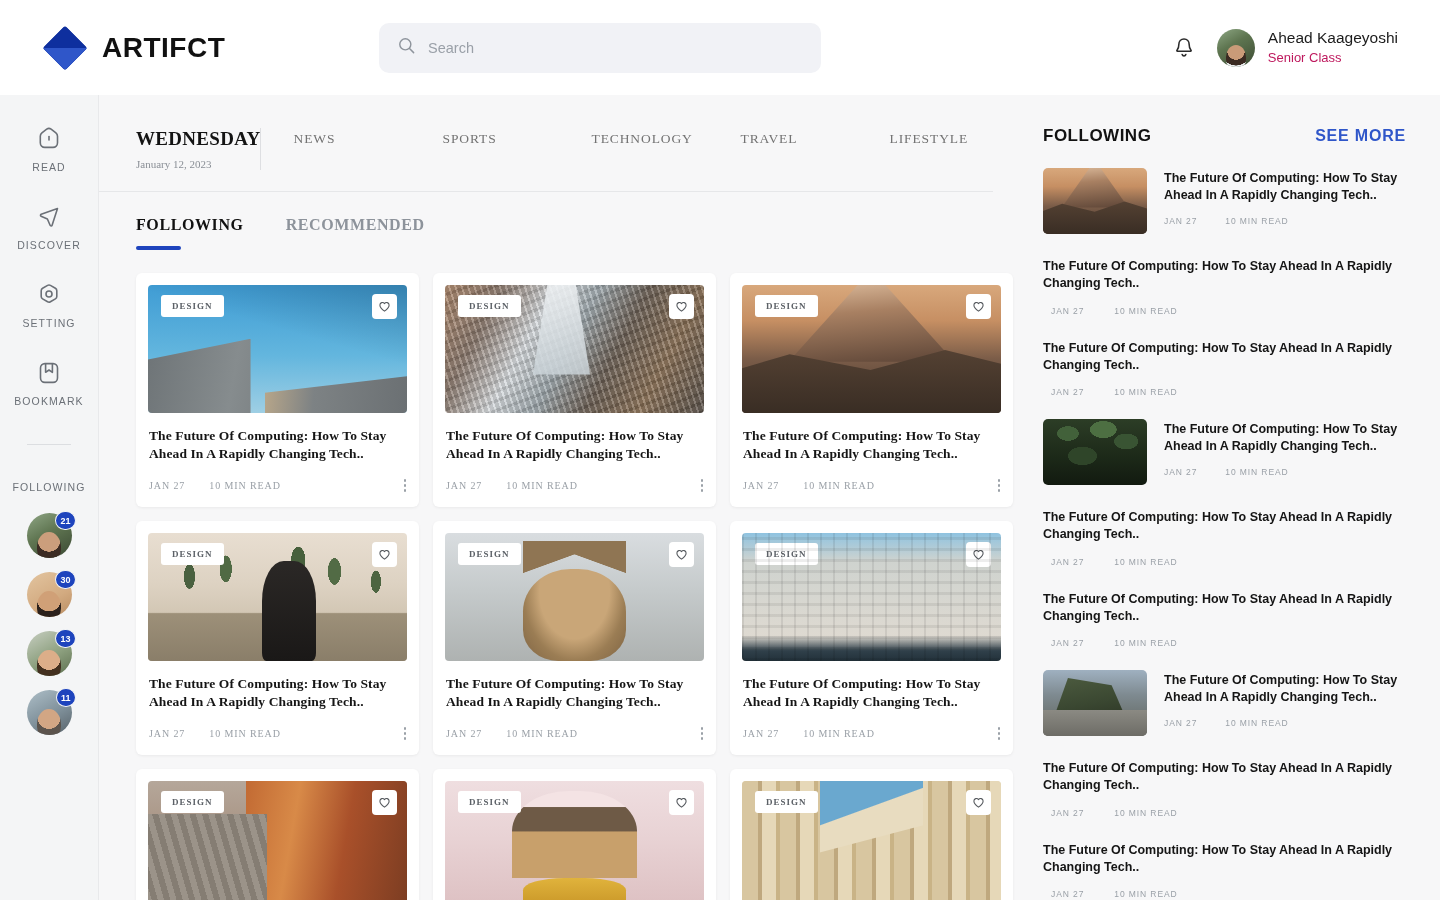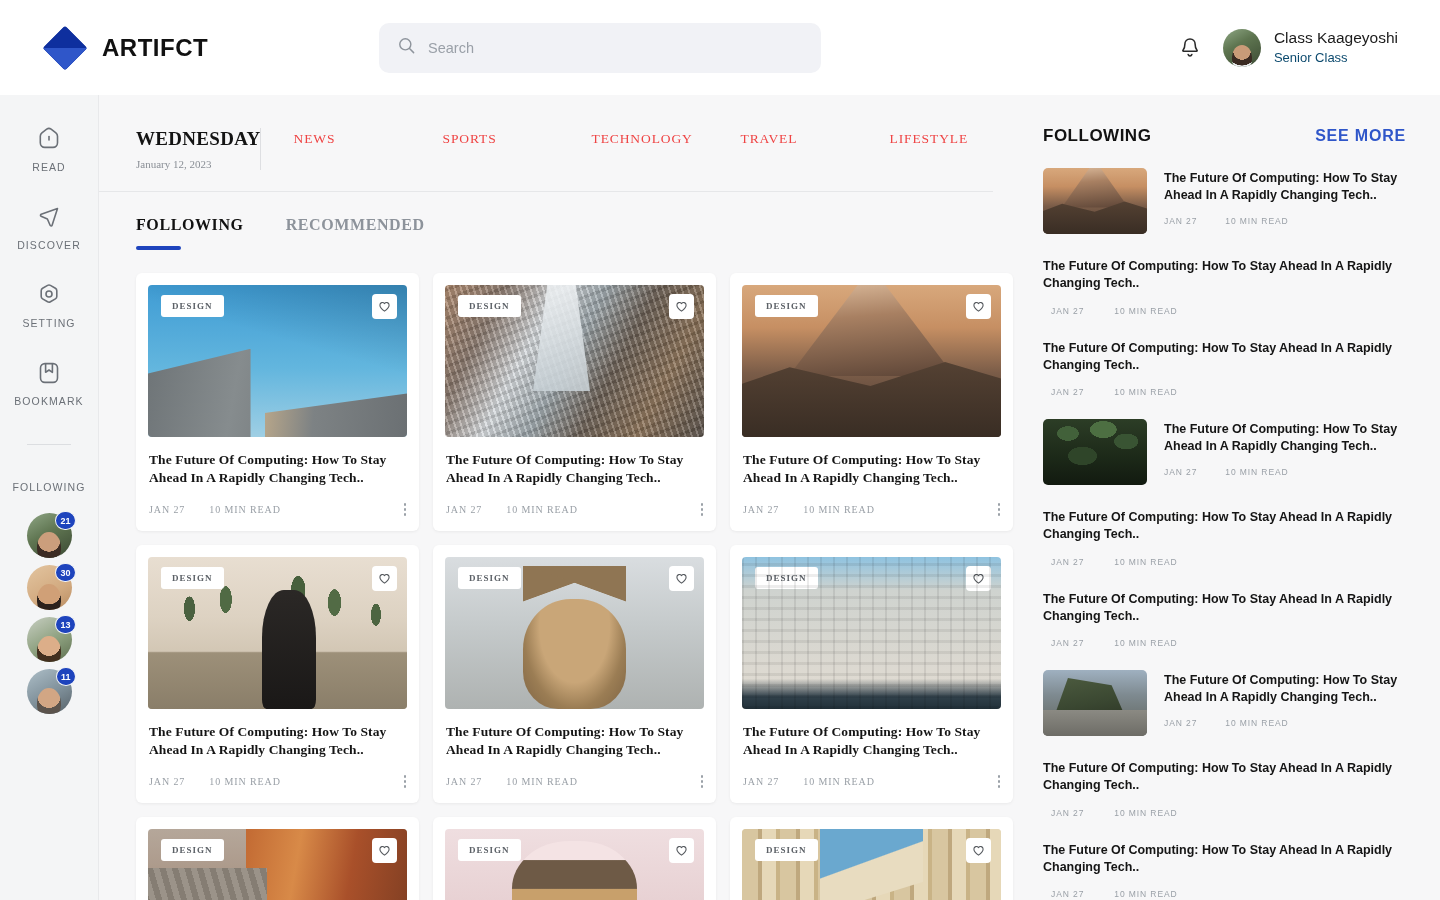--- a/index.html
+++ b/index.html
@@ -22,21 +22,21 @@
   .logo-mark { width:46px; height:46px; position:relative; }
   .logo-mark .d1, .logo-mark .d2 {
     position:absolute; width:32px; height:32px; top:7px; left:7px;
     transform:rotate(45deg); border-radius:3px;
   }
   .logo-mark .d1 { background:#0e2f9e; clip-path:polygon(0 0,100% 0,100% 100%,0 100%); }
   .logo-mark .d2 {
     background:#2f56c9;
     clip-path:polygon(100% 0, 100% 100%, 0 100%);
   }
-  .brand-name { font-size:24px; font-weight:bold; letter-spacing:.5px; color:#111; }
+  .brand-name { font-size:28px; font-weight:bold; letter-spacing:.5px; color:#111; }
 
   .searchbox {
     width:442px; height:50px; background:#f1f2f6; border-radius:10px;
     display:flex; align-items:center; gap:12px; padding:0 18px;
     margin-left:39px;
   }
   .searchbox input {
     border:none; background:transparent; outline:none;
     font-family:"Liberation Sans", sans-serif; font-size:14.5px; color:#4c1d95;
     width:100%;
@@ -61,38 +61,38 @@
     background:linear-gradient(150deg,#8fa885 0%,#5e7550 40%,#3b4a33 100%);
     position:relative; overflow:hidden; flex:none;
   }
   .avatar-lg::after {
     content:""; position:absolute; left:50%; top:44%;
     width:20px; height:24px; transform:translateX(-50%);
     background:radial-gradient(circle at 50% 25%, #c99b78 0 42%, #3a2a22 43% 70%, #eceff1 71% 100%);
     border-radius:50% 50% 40% 40%;
   }
   .user-name { font-size:15.5px; color:#1c1c1c; line-height:1.35; }
-  .user-role { font-size:13px; color:#0c4a6e; line-height:1.35; }
+  .user-role { font-size:13px; color:#be185d; line-height:1.35; }
 
   
   .rail {
     position:absolute; top:95px; left:0; width:99px; height:805px;
     background:#f4f5f6; border-right:1px solid #e8e9eb;
     padding-top:31px;
     display:flex; flex-direction:column; align-items:center;
   }
   .rail-item {
     width:99px; display:flex; flex-direction:column; align-items:center;
     gap:9px; margin-bottom:31px; cursor:pointer;
   }
   .rail-item .ic { width:26px; height:26px; display:block; }
   .rail-label { font-size:10.5px; letter-spacing:1.1px; color:#6b7077; font-weight:500; }
   .rail-divider { width:44px; height:1px; background:#dcdee1; margin:6px 0 36px; }
   .rail-following-label { font-size:10.5px; letter-spacing:1.1px; color:#6b7077; font-weight:500; margin-bottom:20px; }
-  .rail-avatars { display:flex; flex-direction:column; gap:7px; align-items:flex-end; }
+  .rail-avatars { display:flex; flex-direction:column; gap:14px; align-items:flex-end; }
   .rail-av-wrap { position:relative; width:45px; height:45px; cursor:pointer; }
   .rail-av {
     width:45px; height:45px; border-radius:50%; overflow:hidden; position:relative;
   }
   .rail-av .face {
     position:absolute; left:50%; top:42%; transform:translateX(-50%);
     width:24px; height:30px; border-radius:50% 50% 42% 42%;
   }
   .badge {
     position:absolute; right:-4px; top:-2px;
@@ -111,21 +111,21 @@
   .date-nav {
     display:flex; align-items:flex-start;
     padding:29px 0 0 37px;
     border-bottom:1px solid #e6e7e9; margin-right:23px; padding-bottom:21px;
   }
   .date-block { width:145px; border-right:1px solid #dedfe2; }
   .date-day { font-size:19px; font-weight:bold; letter-spacing:.3px; color:#141414; }
   .date-full { font-size:11px; color:#8a8f96; margin-top:8px; }
   .cat-nav { display:flex; align-items:center; flex:1; padding-left:32px; padding-top:3px; }
   .cat-item {
-    font-size:13.5px; letter-spacing:.9px; color:#ef4444; cursor:pointer;
+    font-size:13.5px; letter-spacing:.9px; color:#737373; cursor:pointer;
     width:149px; flex:none;
   }
 
   .tabs { display:flex; gap:42px; padding:24px 0 0 37px; }
   .tab { cursor:pointer; }
   .tab-label { font-size:16px; font-weight:bold; letter-spacing:.6px; color:#8d939b; }
   .tab.active .tab-label { color:#111; }
   .tab-underline { height:4px; width:45px; border-radius:3px; background:transparent; margin-top:12px; }
   .tab.active .tab-underline { background:#1e44bd; }
 
@@ -133,21 +133,21 @@
     display:grid; grid-template-columns:repeat(3, 283px);
     gap:14px; padding:23px 0 0 137px;
     margin-left:-100px;
   }
   .card {
     background:#fff; border-radius:6px; overflow:hidden;
     box-shadow:0 1px 3px rgba(0,0,0,.06);
     padding:12px 12px 0;
   }
   .card-media {
-    position:relative; height:152px; border-radius:4px; overflow:hidden;padding-left:48px;
+    position:relative; height:128px; border-radius:4px; overflow:hidden;padding-left:48px;
   }
   .pill {
     position:absolute; top:10px; left:13px;
     background:#ffffff; color:#5c6167;
     font-size:9px; letter-spacing:1px; font-weight:600;
     padding:6px 11px; border-radius:3px;
   }
   .heart-btn {
     position:absolute; top:9px; right:10px;
     width:25px; height:25px; background:#fff; border-radius:4px;
@@ -391,21 +391,21 @@
   <div class="user-area">
     <span class="bell">
       <svg width="22" height="24" viewBox="0 0 24 26" fill="none" stroke="#2b2b2b" stroke-width="1.7">
         <path d="M12 3.2c-3.4 0-5.6 2.5-5.6 5.8 0 4.4-1.4 5.6-2.1 6.5-.3.4 0 1 .5 1h14.4c.5 0 .8-.6.5-1-.7-.9-2.1-2.1-2.1-6.5 0-3.3-2.2-5.8-5.6-5.8z" stroke-linejoin="round"></path>
         <path d="M10 20.2a2.1 2.1 0 0 0 4 0" stroke-linecap="round"></path>
       </svg>
     </span>
     <div class="user-chip">
       <div class="avatar-lg"></div>
       <div>
-        <div class="user-name">Class Kaageyoshi</div>
+        <div class="user-name">Ahead Kaageyoshi</div>
         <div class="user-role">Senior Class</div>
       </div>
     </div>
   </div>
 </div>
 
 <div class="rail">
 
   <div class="rail-item">
     <span class="ic">

